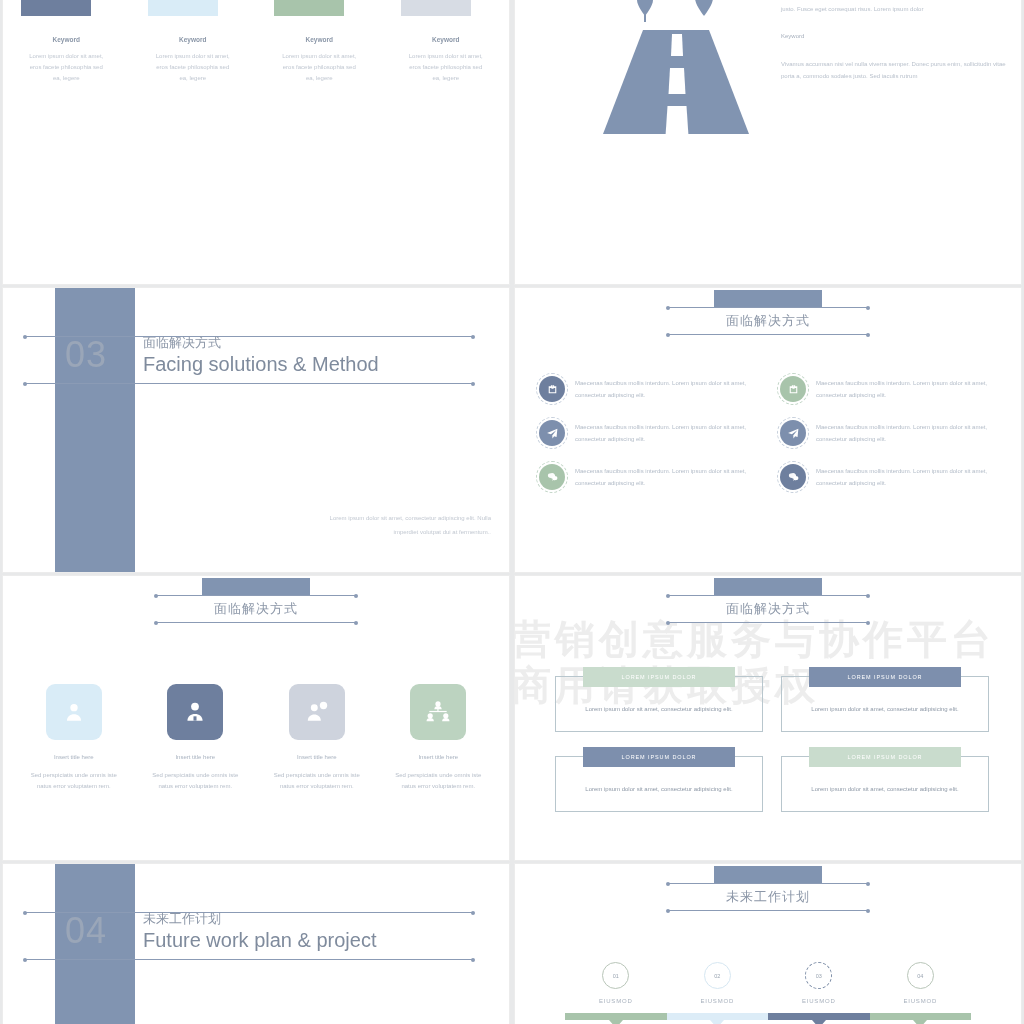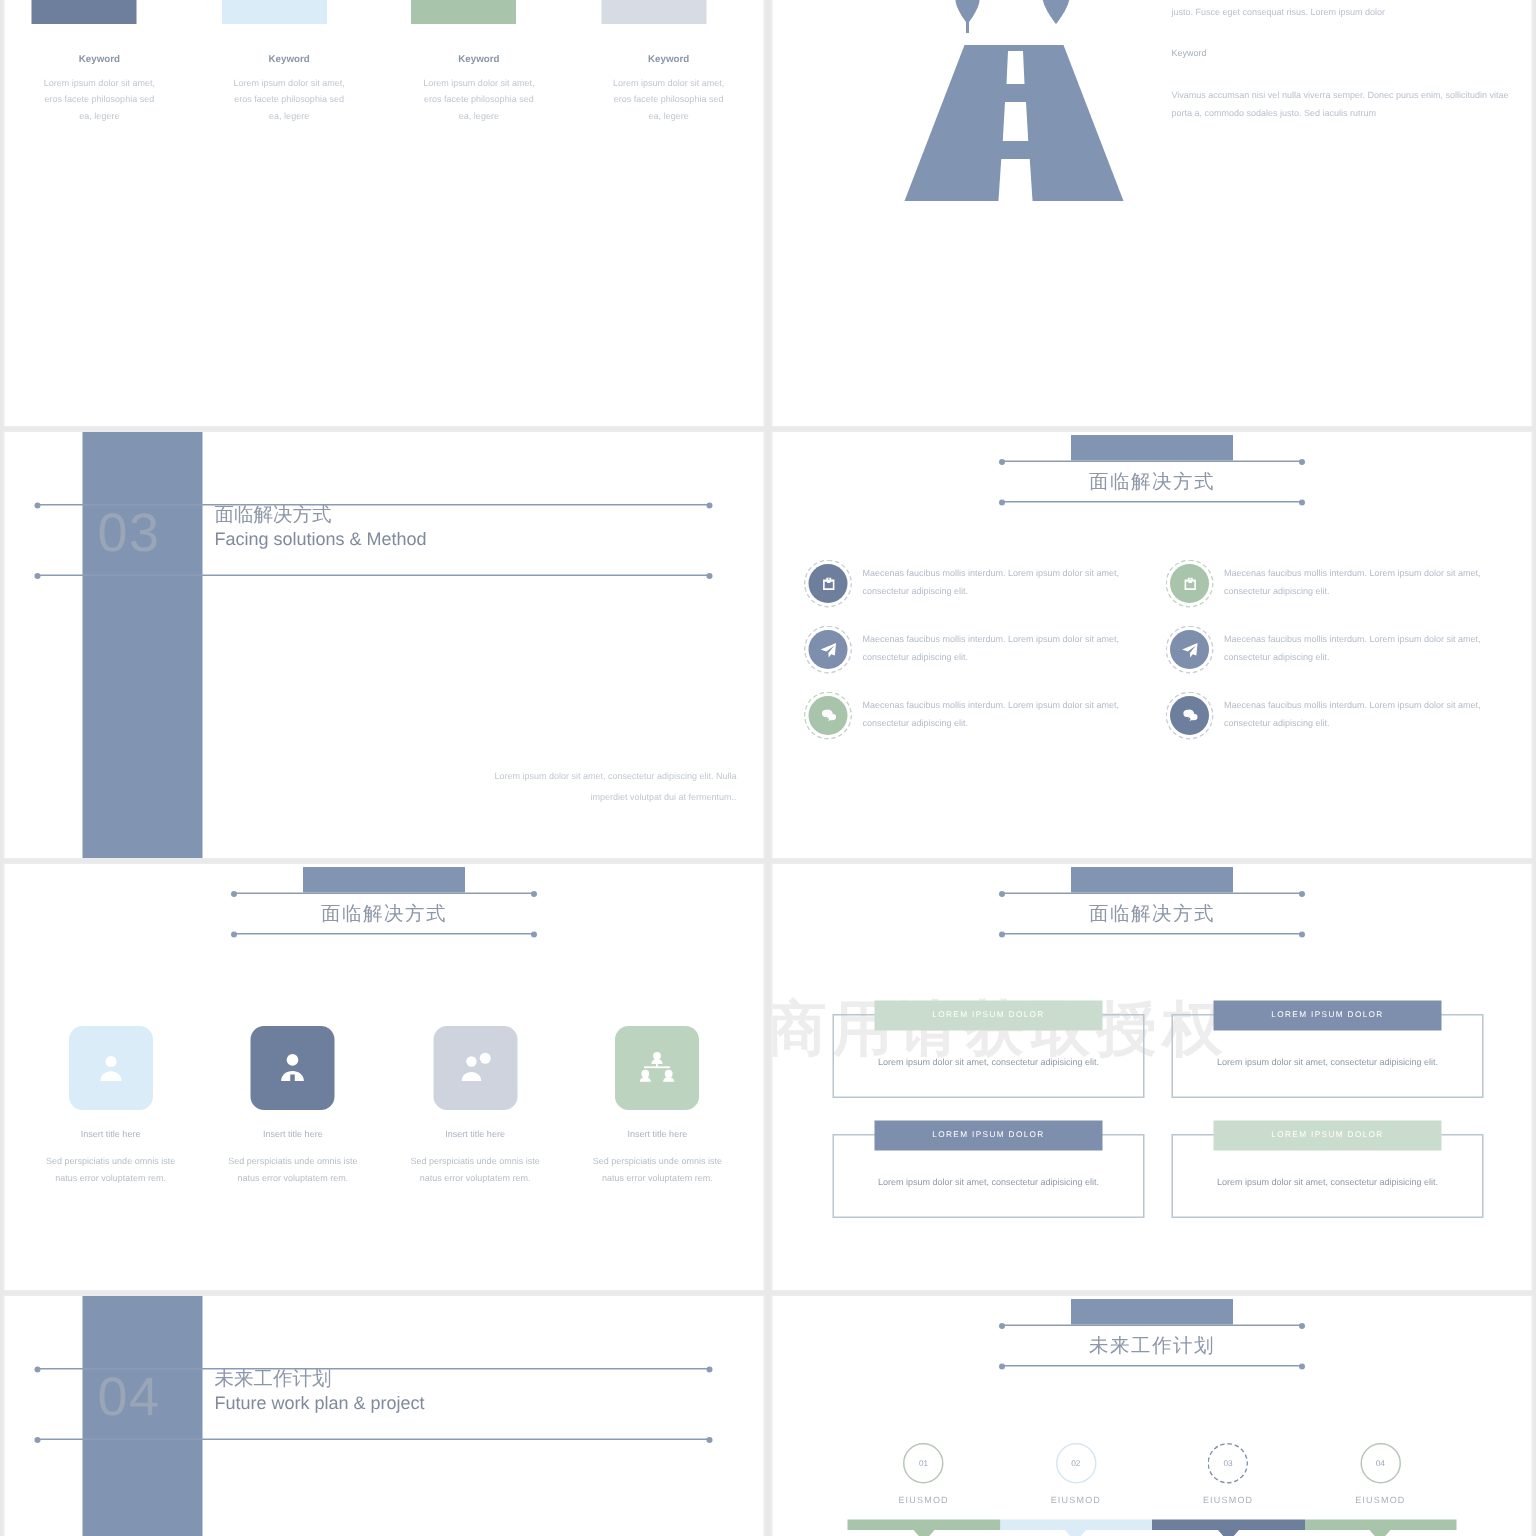--- a/index.html
+++ b/index.html
@@ -17,21 +17,21 @@
   .sec-lines{position:absolute;left:22px;right:36px;top:48px;height:48px;}
   .sec-line{position:absolute;left:0;right:0;height:1px;background:#8b9bb5;}
   .sec-line.t{top:0;} .sec-line.b{bottom:0;}
   .sec-line::before,.sec-line::after{content:"";position:absolute;top:-1.5px;
       width:4px;height:4px;border-radius:50%;background:#8b9bb5;}
   .sec-line::before{left:-2px;} .sec-line::after{right:-2px;}
   .sec-num{position:absolute;left:62px;top:46px;font-size:36px;color:#9aa6b8;
            font-weight:300;letter-spacing:1px;}
   .sec-tt{position:absolute;left:140px;top:46px;line-height:1.34;}
   .sec-cn{font-size:13px;color:#8c97a8;}
-  .sec-en{font-size:12px;color:#7f8b9d;font-weight:300;text-align:center;}
+  .sec-en{font-size:20px;color:#7f8b9d;font-weight:300;text-align:center;}
   .sec-foot{position:absolute;right:18px;bottom:32px;text-align:right;
             font-size:6px;color:#c2c8d1;line-height:2.3;}
 
   
   .hdr{position:absolute;left:50%;top:2px;transform:translateX(-50%);
        width:200px;text-align:center;}
   .hdr-tab{width:108px;height:17px;background:#8194b1;margin:0 auto;}
   .hdr-ln{position:relative;height:1px;background:#8b9bb5;}
   .hdr-ln::before,.hdr-ln::after{content:"";position:absolute;top:-1.5px;
       width:4px;height:4px;border-radius:50%;background:#8b9bb5;}
@@ -295,20 +295,21 @@
               <rect x="11.4" y="8" width="1.1" height="4"></rect>
             </svg>
           </div>
         <div class="ttitle">Insert title here</div>
         <div class="tdesc">Sed perspiciatis unde omnis iste natus error voluptatem rem.</div>
       </div>
     </div>
   </div>
 
   <div class="slide">
+    <div class="wm" style="left:-4px;top:36px;font-size:40px;letter-spacing:4px;">营销创意服务与协作平台</div>
     <div class="wm" style="left:-4px;top:82px;font-size:40px;letter-spacing:4px;">商用请获取授权</div>
     <div class="hdr">
       <div class="hdr-tab"></div>
       <div class="hdr-ln"></div>
       <div class="hdr-txt">面临解决方式</div>
       <div class="hdr-ln"></div>
     </div>
     <div class="boxes">
       <div class="bx">
         <div class="bhead" style="background:#c9dccd">LOREM IPSUM DOLOR</div>

